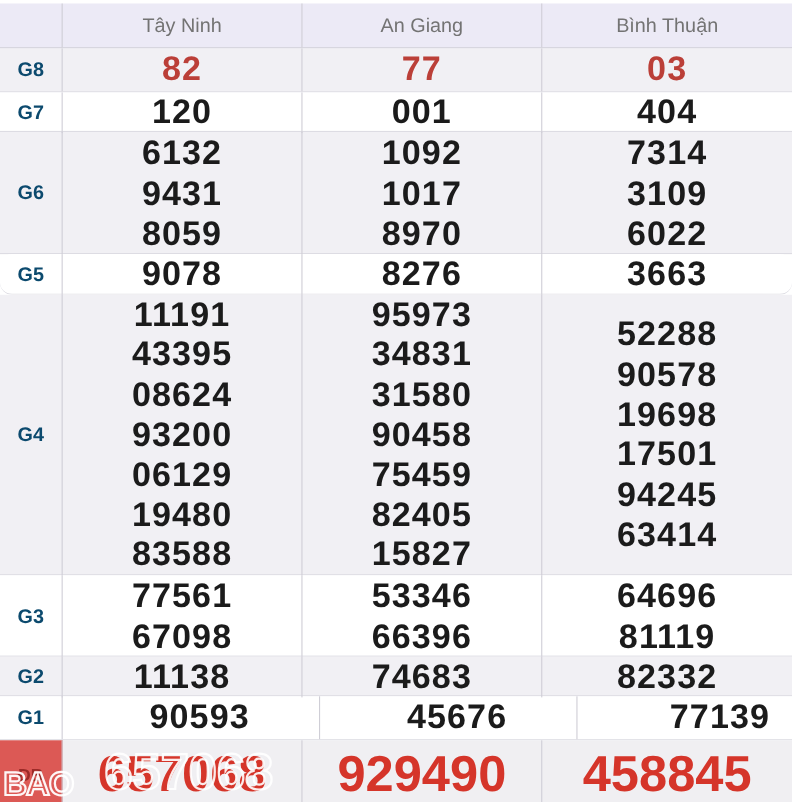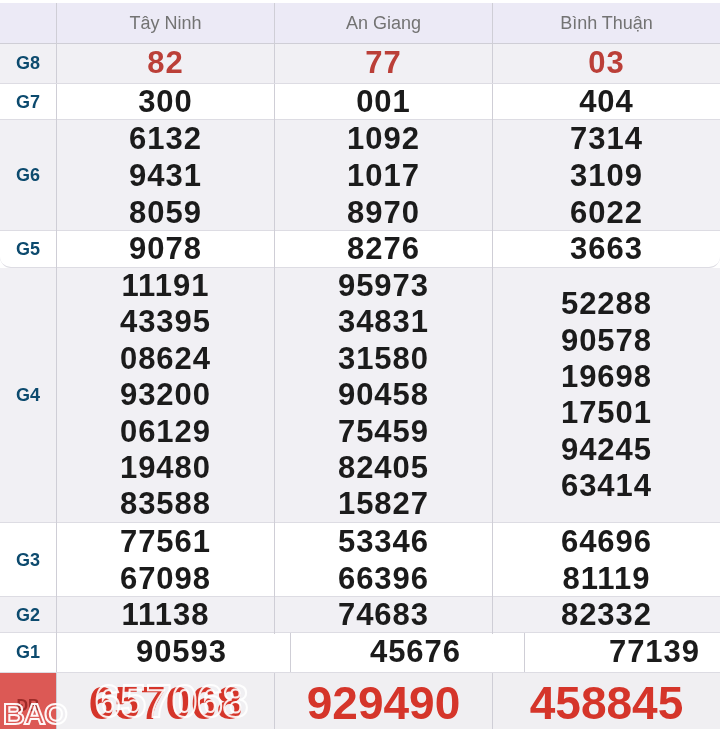--- a/index.html
+++ b/index.html
@@ -106,21 +106,21 @@
         </div>
         <div class="cell data-cell">
           <div class="num">03</div>
         </div>
       </div>
       <div class="row tier-g7">
         <div class="cell label-cell">
           <span>G7</span>
         </div>
         <div class="cell data-cell">
-          <div class="num">300</div>
+          <div class="num">120</div>
         </div>
         <div class="cell data-cell">
           <div class="num">001</div>
         </div>
         <div class="cell data-cell">
           <div class="num">404</div>
         </div>
       </div>
       <div class="row tier-g6">
         <div class="cell label-cell">

